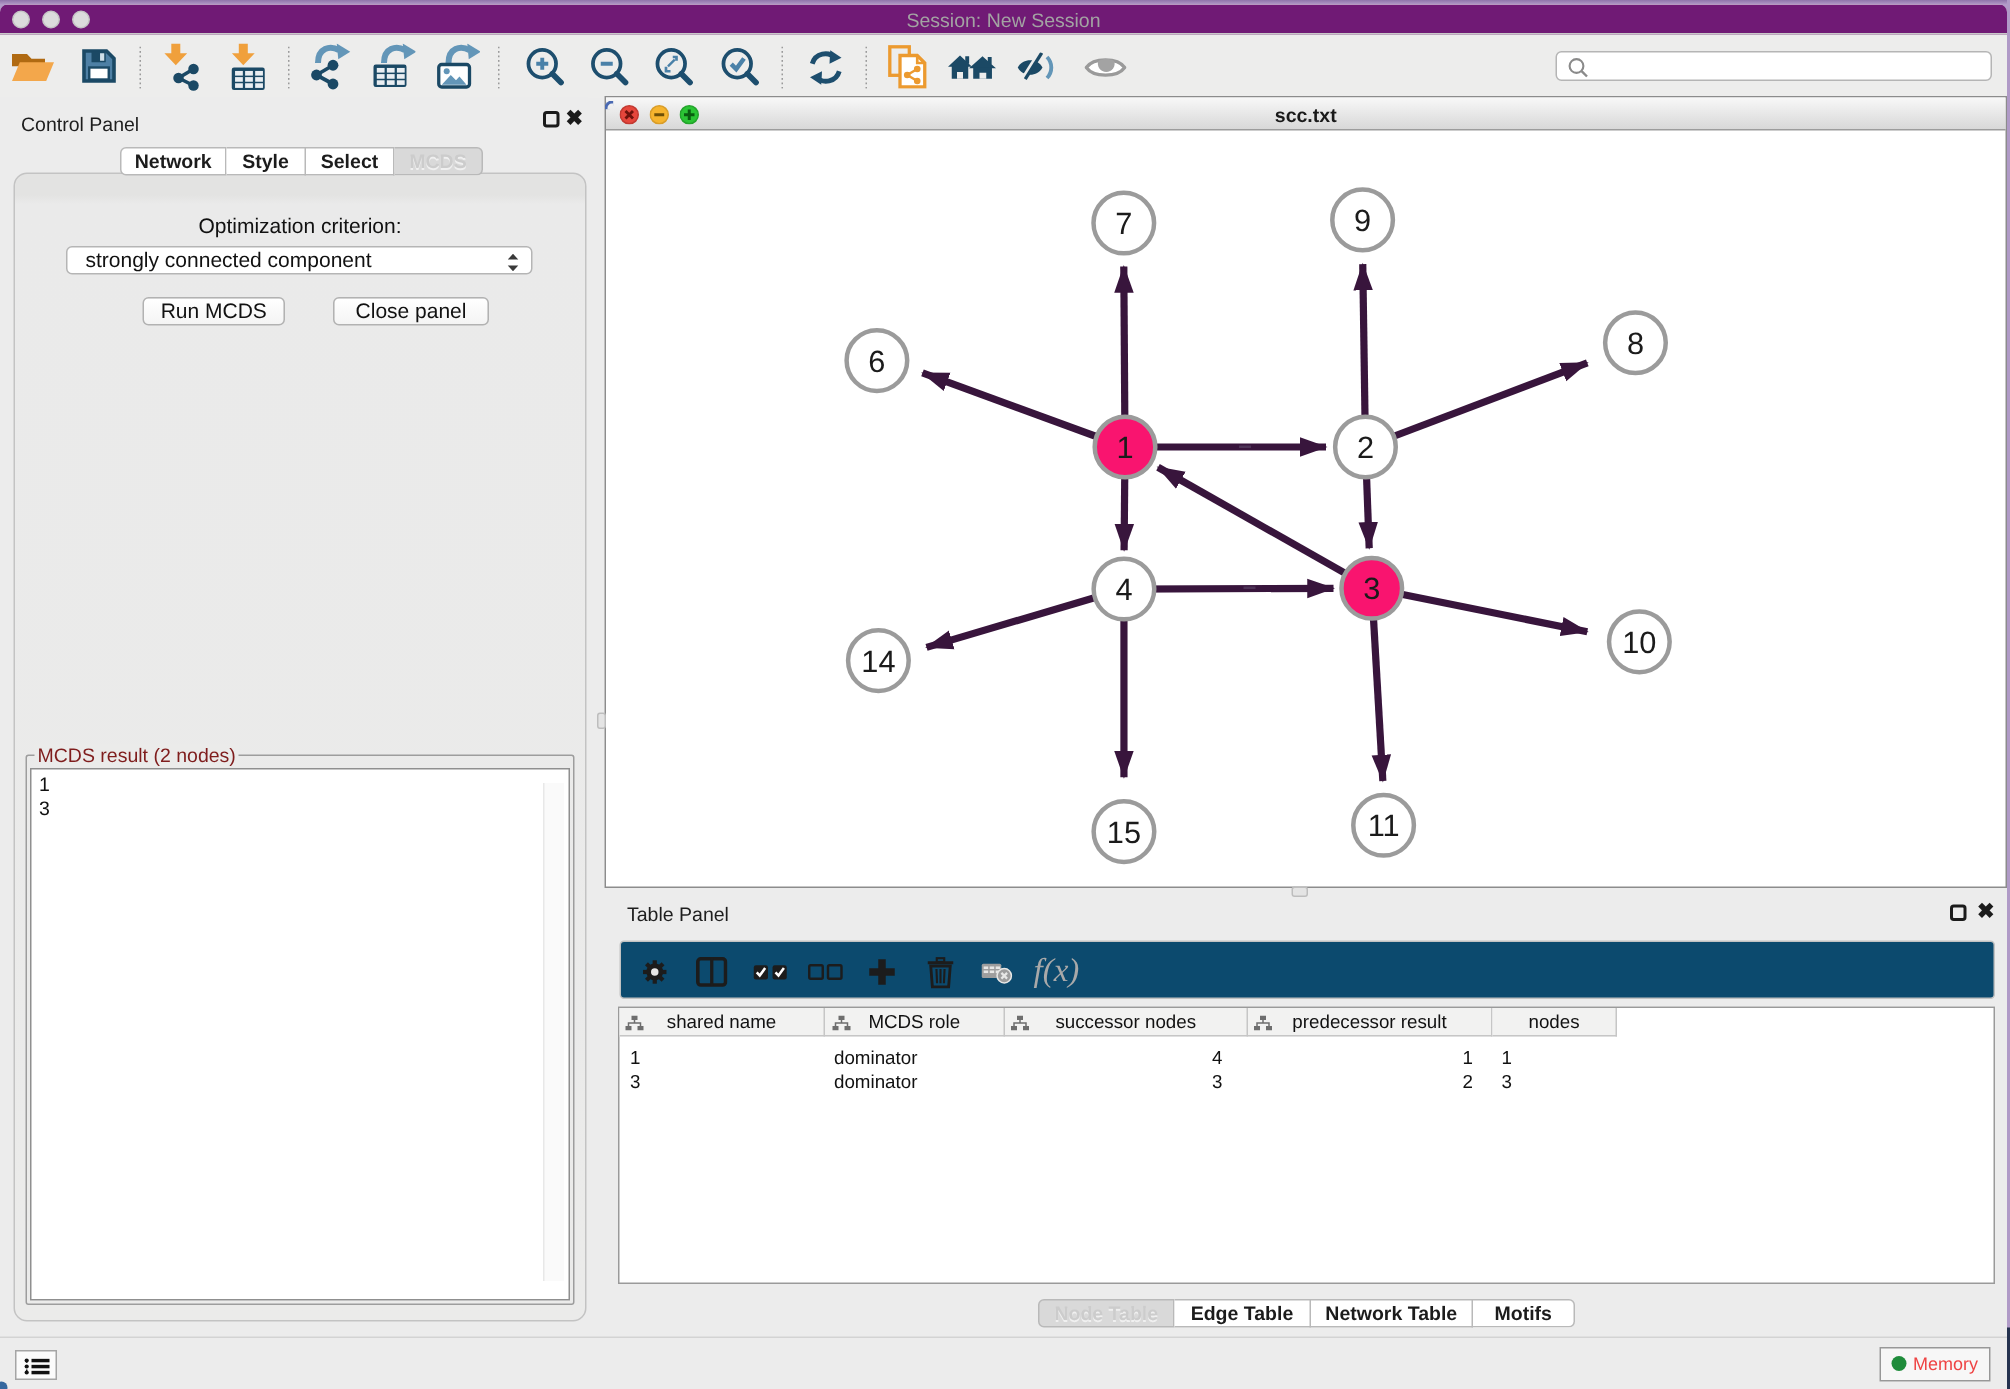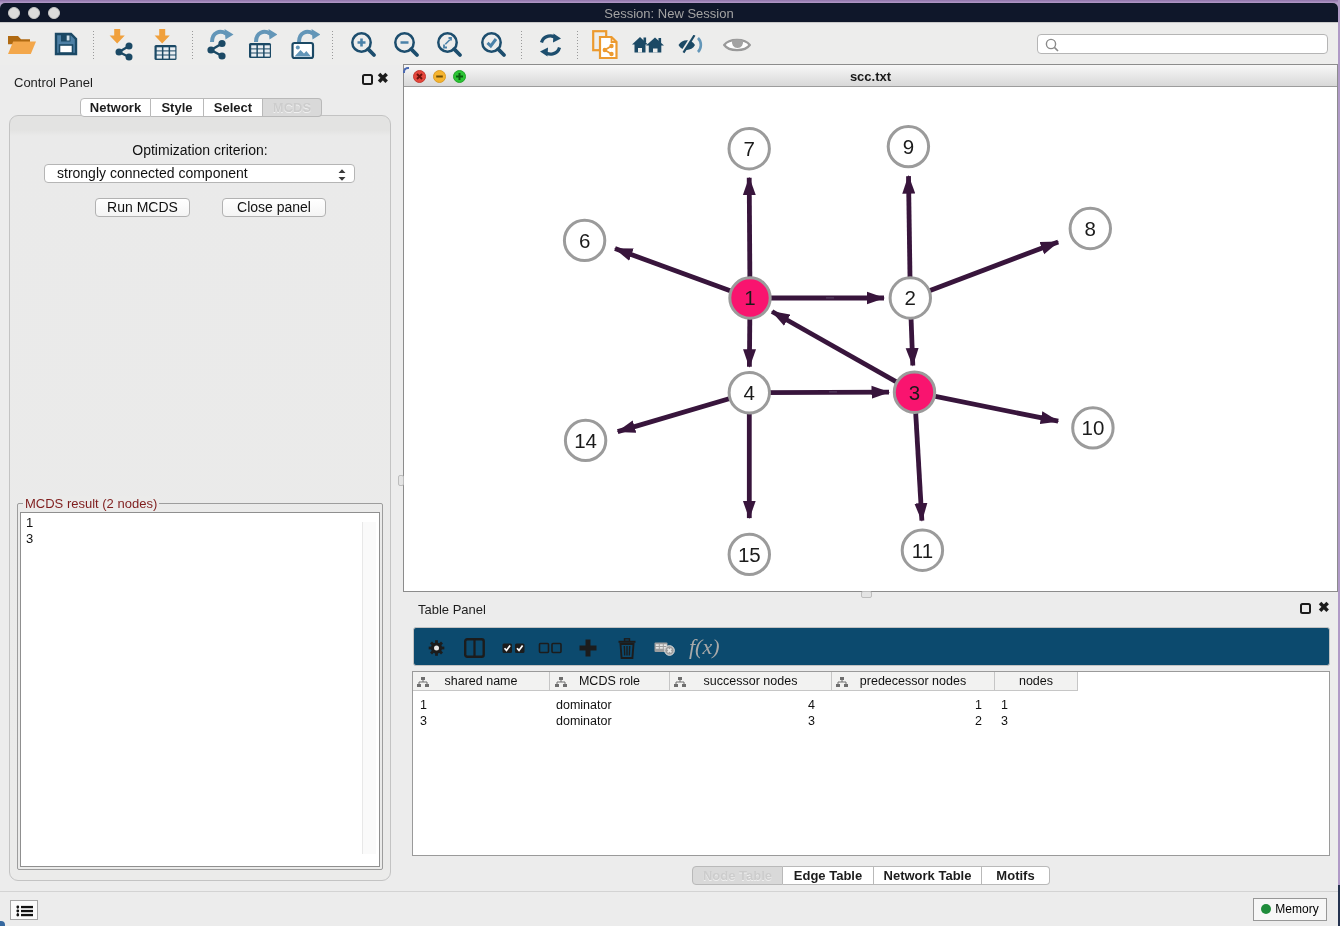--- a/index.html
+++ b/index.html
@@ -5,21 +5,21 @@
 * { margin:0; padding:0; box-sizing:border-box; }
 html,body { width:1340px; height:926px; overflow:hidden; }
 body { font-family:"Liberation Sans", sans-serif; position:relative;
   background:linear-gradient(180deg,#8f74aa 0,#b29ac8 3px,#b29ac8 100%); }
 .abs { position:absolute; }
 
 #win { position:absolute; left:0; top:3px; width:1338px; height:923px;
   background:#ececec; border-radius:5px 5px 0 0; overflow:hidden; }
 
 #titlebar { position:absolute; left:0; top:0; width:100%; height:20px;
-  background:#0f172a; border-bottom:1px solid #c9c9c9; }
+  background:#701a75; border-bottom:1px solid #c9c9c9; }
 .tl { position:absolute; top:4px; width:12px; height:12px; border-radius:50%;
   background:#dcdcdc; border:1px solid #c5c5c5; }
 #wtitle { position:absolute; top:3px; left:0; width:100%; text-align:center;
   font-size:13px; color:#a3a3a3; }
 
 #toolbar { position:absolute; left:0; top:22px; width:100%; height:40px;
   background:#ededec; }
 .vsep { position:absolute; top:6px; height:28px; width:1px;
   background-image:linear-gradient(#9a9a9a 33%, rgba(0,0,0,0) 0%);
   background-size:1px 3px; }
@@ -78,21 +78,21 @@
   font-size:12.5px; color:#111; text-align:center; line-height:18px; }
 .td { position:absolute; font-size:12.5px; color:#111; height:16px; line-height:16px; }
 
 .floatbtn { position:absolute; width:11px; height:11px; border:2px solid #1b1b1b;
   border-radius:2.5px; }
 .closex { position:absolute; font-size:14px; font-weight:bold; color:#1b1b1b; }
 
 #status { position:absolute; left:0; top:888px; width:100%; height:35px;
   border-top:1px solid #d3d3d3; background:#ececec; }
 #memory { position:absolute; right:11px; top:6px; width:74px; height:23px;
-  background:#f7f7f7; border:1px solid #989898; font-size:12px; color:#000000;
+  background:#f7f7f7; border:1px solid #989898; font-size:12px; color:#ef4444;
   text-align:center; line-height:21px; }
 #listbtn { position:absolute; left:10px; top:8px; width:28px; height:20px;
   background:#fbfbfb; border:1px solid #a5a5a5; }
 
 #redge { position:absolute; right:0; top:0; width:2px; height:885px;
   background:#b09ac7; }
 #redge2 { position:absolute; right:0; top:885px; width:2px; height:41px;
   background:#25324f; }
 </style>
 </head>
@@ -378,21 +378,21 @@
           <rect x="9.8" y="7.0" width="3" height="1.7" fill="#e7e7e6"></rect>
           <circle cx="15.5" cy="10.5" r="4.8" fill="#9e9e9e" stroke="#e7e7e6" stroke-width="1"></circle>
           <path d="M13.6,8.6 L17.4,12.4 M17.4,8.6 L13.6,12.4" stroke="#e7e7e6" stroke-width="1.5"></path>
         </svg>
 <div class="abs" style="left:275px;top:6px;font-family:'Liberation Serif',serif;font-style:italic;font-size:22px;color:#a9a9a9;">f(x)</div>
 </div>
     <div id="ttable">
 <div class="th" style="left:0px;width:137px;">shared name</div>
 <div class="th" style="left:137px;width:120px;">MCDS role</div>
 <div class="th" style="left:257px;width:162px;">successor nodes</div>
-<div class="th" style="left:419px;width:163px;">predecessor nodes</div>
+<div class="th" style="left:419px;width:163px;">predecessor result</div>
 <div class="th" style="left:582px;width:83px;">nodes</div>
 <svg class="abs" style="left:3px;top:5px;" width="14" height="10" viewBox="0 0 14 10">
           <g fill="none" stroke="#6e6e6e" stroke-width="1">
             <path d="M7,2.5 V5 M3,7.5 V5 H11 V7.5"></path>
           </g>
           <rect x="5" y="0" width="4" height="3" fill="#6e6e6e"></rect>
           <rect x="1" y="7" width="4" height="3" fill="#6e6e6e"></rect>
           <rect x="9" y="7" width="4" height="3" fill="#6e6e6e"></rect>
         </svg>
 <svg class="abs" style="left:141px;top:5px;" width="14" height="10" viewBox="0 0 14 10">

